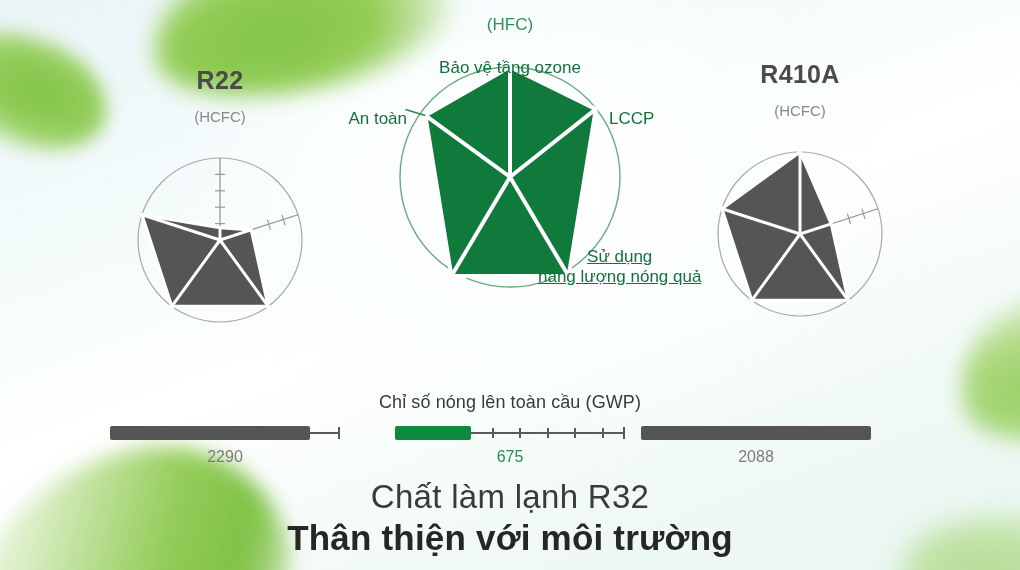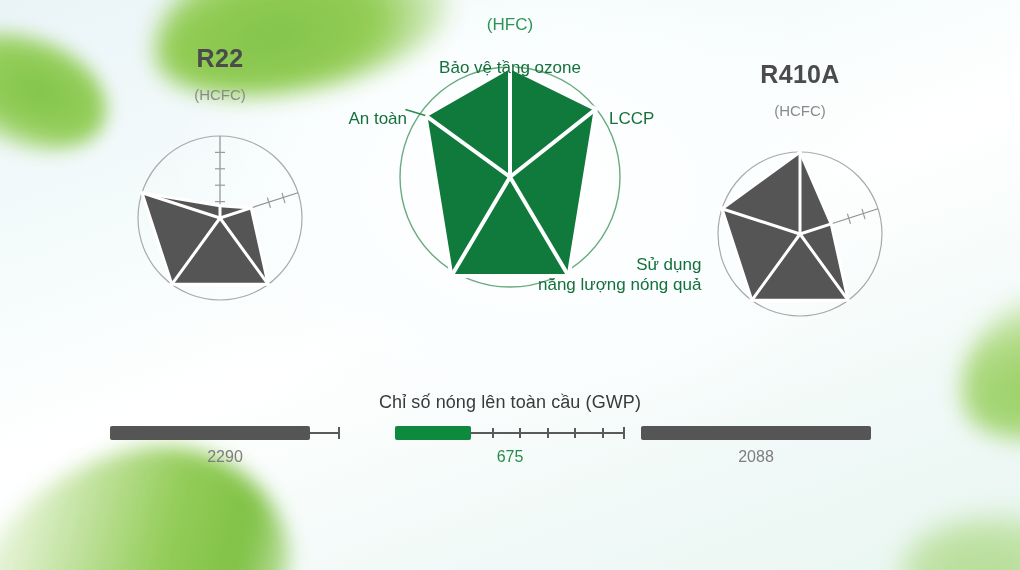--- a/index.html
+++ b/index.html
@@ -49,21 +49,21 @@
   .leaf-br{
     left:900px;top:520px;width:240px;height:140px;
     background:radial-gradient(ellipse at 35% 40%,#8cc94d 0%,#a9d778 45%,rgba(255,255,255,0) 82%);
     border-radius:50%;
     transform:rotate(10deg);
     filter:blur(14px);opacity:.55;
   }
 
   
   .panel{position:absolute;}
-  #panel-r22{left:120px;top:46px;width:200px;}
+  #panel-r22{left:120px;top:68px;width:200px;}
   #panel-r32{left:330px;top:0px;width:360px;}
   #panel-r410a{left:700px;top:62px;width:200px;}
 
   .chart-title{text-align:center;line-height:1;}
   .chart-title .name{
     font-size:25px;font-weight:bold;letter-spacing:.3px;color:#4b4b4b;display:block;
   }
   .chart-title .sub{
     font-size:15px;color:#8a8a8a;display:block;margin-top:16px;
   }
@@ -73,21 +73,21 @@
   .radar-wrap{position:relative;}
   .radar-wrap svg{display:block;}
 
   .axis-label{
     position:absolute;color:#15713c;font-size:17px;line-height:1.15;white-space:nowrap;
   }
   #lbl-top{left:50%;transform:translateX(-50%);top:-1px;}
   #lbl-right{left:279px;top:50px;}
   #lbl-left{right:283px;top:50px;text-align:right;}
   #lbl-bl{right:222px;top:196px;text-align:center;}
-  #lbl-br{left:208px;top:196px;text-align:right;}
+  #lbl-br{left:208px;top:188px;text-align:center;text-decoration:underline;}
 
   
   #gwp{position:absolute;left:0;top:392px;width:1020px;}
   #gwp-title{
     text-align:center;font-size:18px;color:#3a3a3a;letter-spacing:.1px;
   }
   .gwp-row{position:absolute;top:34px;width:100%;height:60px;}
   .gwp-item{position:absolute;width:230px;}
   #gwp-r22{left:110px;}
   #gwp-r32{left:395px;}
@@ -262,14 +262,18 @@
           <div class="rail"></div>
           <div class="fill" style="width:100%;background:#555555;"></div>
           <div class="ticks"></div>
         </div>
         <div class="bar-value">2088</div>
       </div>
 
     </div>
   </div>
 
+  <div id="headline">
+    <div class="line1">Chất làm lạnh R32</div>
+    <div class="line2">Thân thiện với môi trường</div>
+  </div>
 
 </div>
 
 </body></html>

